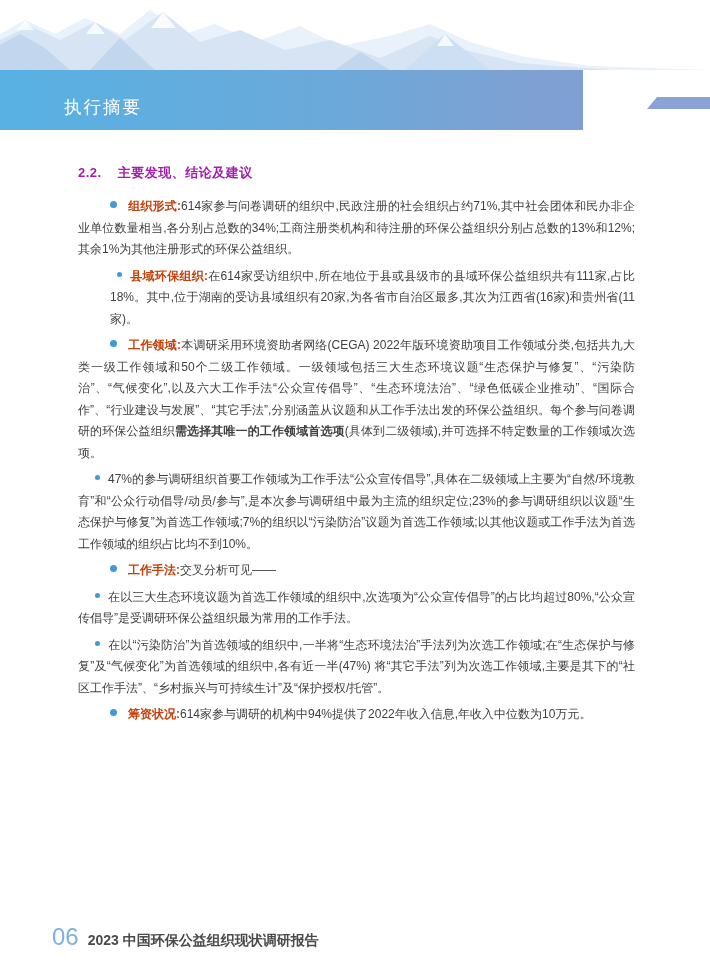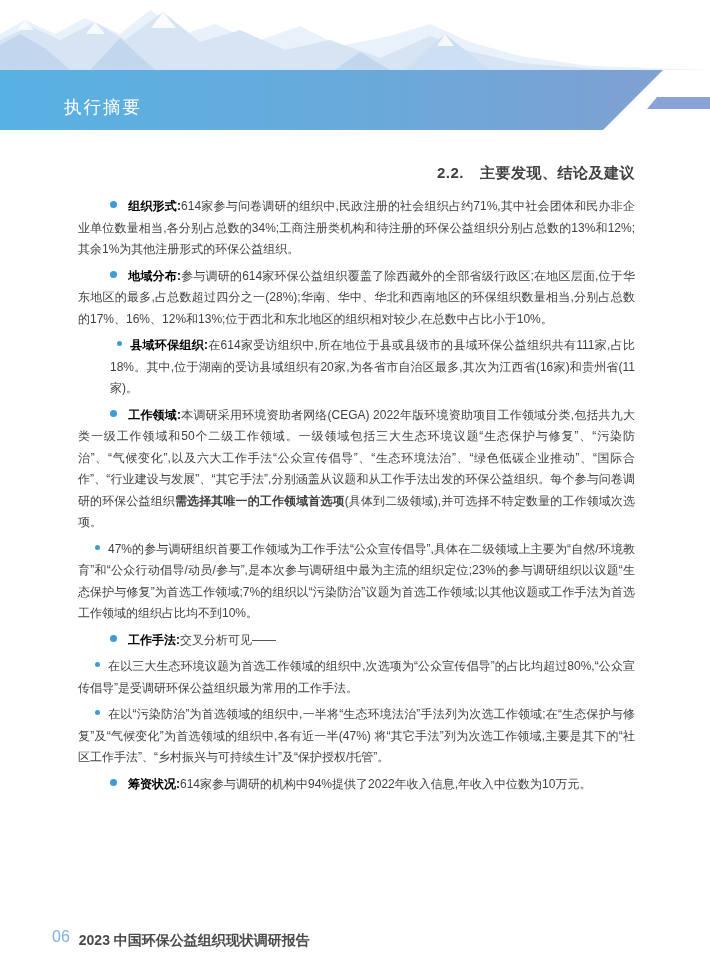--- a/index.html
+++ b/index.html
@@ -6,60 +6,60 @@
   .page{
     position:relative;
     width:710px;height:963px;
     background:#ffffff;
     overflow:hidden;
     font-family:"Liberation Sans","DejaVu Sans",sans-serif;
   }
   
   .mountains{position:absolute;top:0;left:0;}
   .banner{
-    position:absolute;top:70px;left:0;width:710px;height:60px;
+    position:absolute;top:70px;left:0;width:583px;height:60px;
     background:linear-gradient(90deg,#58b1e3 0%,#6aa9da 55%,#7fa0d2 92%);
     clip-path:polygon(0 0,663px 0,603px 100%,0 100%);
     display:flex;align-items:flex-end;
   }
   .banner-title{
     color:#ffffff;font-size:17.5px;letter-spacing:2px;
     padding:0 0 11px 64px;font-weight:400;
   }
   .banner-stripe{
     position:absolute;top:97px;left:647px;width:63px;height:12px;
     background:#8aa2d5;
     clip-path:polygon(10px 0,100% 0,100% 100%,0 100%);
   }
   
   .content{
     position:absolute;top:163px;left:78px;width:557px;
     color:#3f3f3f;font-size:12px;line-height:21.5px;
     text-align:justify;
   }
   .section-heading{
-    margin:0 0 13px 0;font-size:15px;font-weight:bold;line-height:20px;
-    color:#404040;text-align:right;letter-spacing:0.5px;
+    margin:0 0 13px 0;font-size:13px;font-weight:bold;line-height:20px;
+    color:#a21caf;text-align:left;letter-spacing:0.5px;
   }
   .section-number{margin-right:16px;}
   .para{margin:0 0 5px 0;}
   .para.main{text-indent:32px;}
   .para.sub{text-indent:17px;}
   .para.sub-indent{margin-left:32px;text-indent:7px;}
   .dot{display:inline-block;border-radius:50%;background:#3f9ad7;vertical-align:2px;}
   .dot-main{width:7px;height:7px;margin-right:11px;}
   .dot-sub{width:5px;height:5px;margin-right:8px;vertical-align:3px;}
-  .label{color:#000000;font-weight:bold;}
+  .label{color:#c2410c;font-weight:bold;}
   .bold{font-weight:bold;}
   
   .footer{
     position:absolute;left:52px;top:928px;
     display:flex;align-items:flex-end;gap:9px;
   }
-  .page-number{color:#7fb0dd;font-size:16px;line-height:18px;text-align:right;}
+  .page-number{color:#7fb0dd;font-size:24px;line-height:18px;text-align:right;}
   .report-title{color:#4a4a4a;font-size:14px;font-weight:bold;line-height:12px;}
 </style>
 </head>
 <body>
 
 <div class="page">
 
   <svg class="mountains" width="710" height="70" viewBox="0 0 710 70" preserveAspectRatio="none">
     <polygon fill="#e9f1fa" points="0,70 0,34 25,20 55,34 85,18 120,34 150,10 185,34 215,24 255,42 300,26 340,46 390,36 430,24 470,42 520,56 590,66 710,70"></polygon>
     <polygon fill="#d7e4f4" points="0,70 0,40 30,26 60,40 95,22 125,40 163,12 200,42 240,30 285,50 330,40 380,58 430,36 465,50 520,63 610,70"></polygon>
@@ -77,21 +77,20 @@
     <span class="banner-title">执行摘要</span>
   </div>
   <div class="banner-stripe"></div>
 
   <div class="content">
     <h2 class="section-heading">
       <span class="section-number">2.2.</span><span>主要发现、结论及建议</span>
     </h2>
     <div id="paragraphs">
         <p class="para main"><span class="dot dot-main"></span><span class="label">组织形式:</span><span>614家参与问卷调研的组织中,民政注册的社会组织占约71%,其中社会团体和民办非企业单位数量相当,各分别占总数的34%;工商注册类机构和待注册的环保公益组织分别占总数的13%和12%;其余1%为其他注册形式的环保公益组织。</span></p>
-        <p class="para main"><span class="dot dot-main"></span><span class="label">地域分布:</span><span>参与调研的614家环保公益组织覆盖了除西藏外的全部省级行政区;在地区层面,位于华东地区的最多,占总数超过四分之一(28%);华南、华中、华北和西南地区的环保组织数量相当,分别占总数的17%、16%、12%和13%;位于西北和东北地区的组织相对较少,在总数中占比小于10%。</span></p>
         <p class="para sub-indent"><span class="dot dot-sub"></span><span class="label">县域环保组织:</span><span>在614家受访组织中,所在地位于县或县级市的县域环保公益组织共有111家,占比18%。其中,位于湖南的受访县域组织有20家,为各省市自治区最多,其次为江西省(16家)和贵州省(11家)。</span></p>
         <p class="para main"><span class="dot dot-main"></span><span class="label">工作领域:</span><span>本调研采用环境资助者网络(CEGA) 2022年版环境资助项目工作领域分类,包括共九大类一级工作领域和50个二级工作领域。一级领域包括三大生态环境议题“生态保护与修复”、“污染防治”、“气候变化”,以及六大工作手法“公众宣传倡导”、“生态环境法治”、“绿色低碳企业推动”、“国际合作”、“行业建设与发展”、“其它手法”,分别涵盖从议题和从工作手法出发的环保公益组织。每个参与问卷调研的环保公益组织</span><span class="bold">需选择其唯一的工作领域首选项</span><span>(具体到二级领域),并可选择不特定数量的工作领域次选项。</span></p>
         <p class="para sub"><span class="dot dot-sub"></span><span>47%的参与调研组织首要工作领域为工作手法“公众宣传倡导”,具体在二级领域上主要为“自然/环境教育”和“公众行动倡导/动员/参与”,是本次参与调研组中最为主流的组织定位;23%的参与调研组织以议题“生态保护与修复”为首选工作领域;7%的组织以“污染防治”议题为首选工作领域;以其他议题或工作手法为首选工作领域的组织占比均不到10%。</span></p>
         <p class="para main"><span class="dot dot-main"></span><span class="label">工作手法:</span><span>交叉分析可见——</span></p>
         <p class="para sub"><span class="dot dot-sub"></span><span>在以三大生态环境议题为首选工作领域的组织中,次选项为“公众宣传倡导”的占比均超过80%,“公众宣传倡导”是受调研环保公益组织最为常用的工作手法。</span></p>
         <p class="para sub"><span class="dot dot-sub"></span><span>在以“污染防治”为首选领域的组织中,一半将“生态环境法治”手法列为次选工作领域;在“生态保护与修复”及“气候变化”为首选领域的组织中,各有近一半(47%) 将“其它手法”列为次选工作领域,主要是其下的“社区工作手法”、“乡村振兴与可持续生计”及“保护授权/托管”。</span></p>
         <p class="para main"><span class="dot dot-main"></span><span class="label">筹资状况:</span><span>614家参与调研的机构中94%提供了2022年收入信息,年收入中位数为10万元。</span></p>
       </div>
   </div>
 

